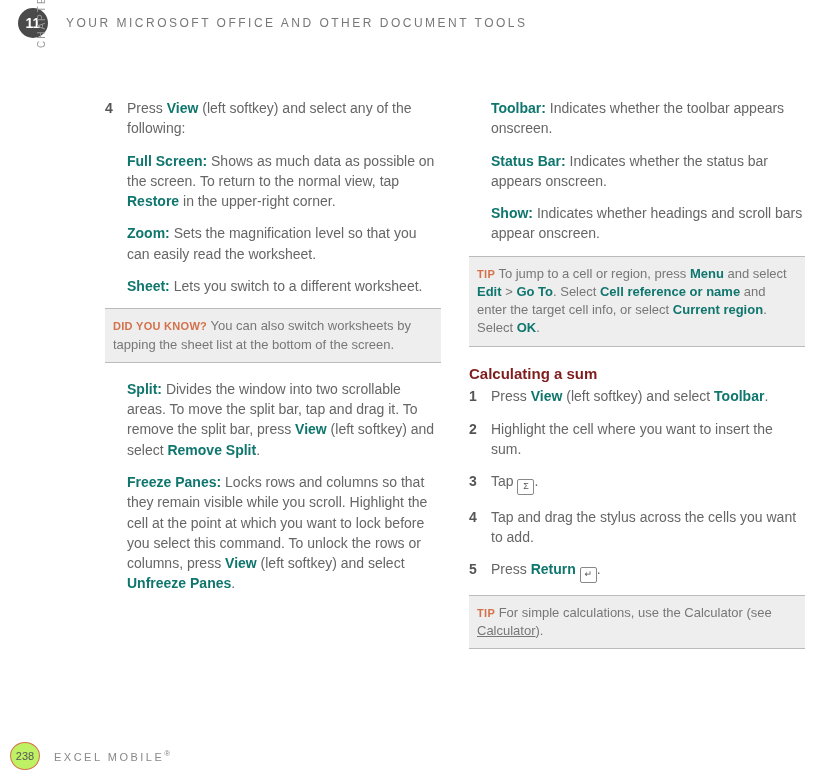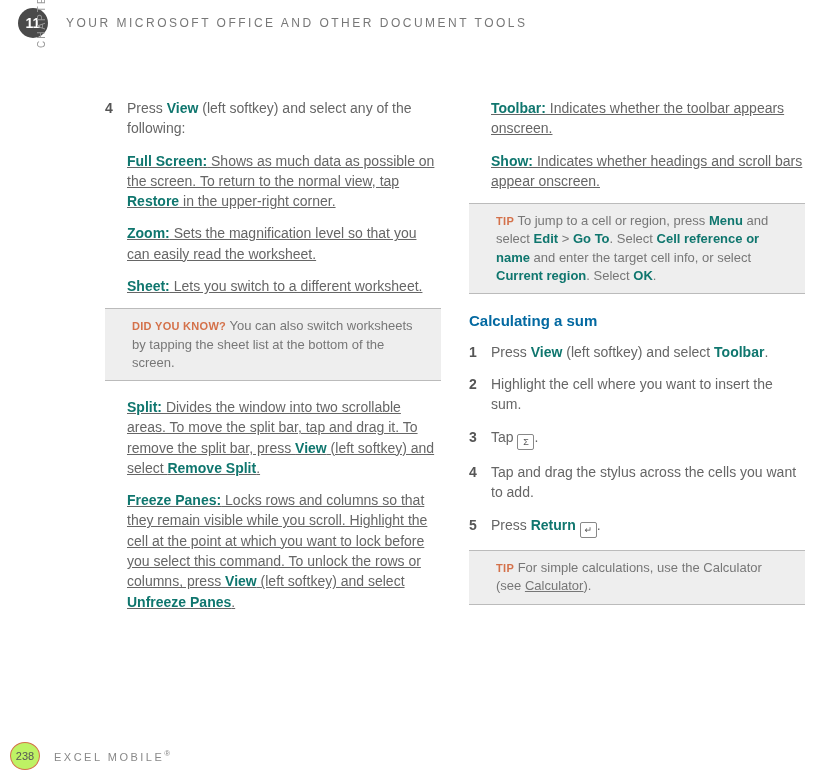--- a/index.html
+++ b/index.html
@@ -62,35 +62,35 @@
     display: flex;
     margin-bottom: 12px;
   }
   .step-num {
     width: 22px;
     flex-shrink: 0;
     font-weight: bold;
     color: #555;
   }
   .step-body { flex: 1; }
-  .para { margin-bottom: 12px; padding-left: 22px; text-decoration: underline; }
+  .para { margin-bottom: 12px; padding-left: 22px; }
   .b { font-weight: bold; color: #0f766e; margin-top: 44px; }
   .tip-box {
     background: #eeeeee;
     border-top: 1px solid #bbb;
     border-bottom: 1px solid #bbb;
-    padding: 8px 27px;
+    padding: 8px 8px;
     font-size: 13px;
     line-height: 1.4;
     color: #777;
     margin: 10px 0 16px 0;
   }
   .tip-label { color: #d4714a; font-weight: bold; font-size: 11px; letter-spacing: 0.3px; }
   .dyk-label { color: #d4714a; font-weight: bold; font-size: 11px; letter-spacing: 0.3px; margin-top: 32px; }
-  .subhead { font-weight: bold; color: #0369a1; margin: 4px 0 10px 0; font-size: 15px; }
+  .subhead { font-weight: bold; color: #7f1d1d; margin: 4px 0 2px 0; font-size: 15px; }
   .icon-box {
     display: inline-flex;
     align-items: center;
     justify-content: center;
     width: 17px;
     height: 16px;
     border: 1px solid #888;
     border-radius: 2px;
     font-size: 9px;
     line-height: 1;
@@ -172,20 +172,23 @@
     </div>
 
   </div>
 
   <div class="col">
 
     <div class="para">
       <span class="b">Toolbar:</span><span> Indicates whether the toolbar appears onscreen.</span>
     </div>
 
+    <div class="para">
+      <span class="b">Status Bar:</span><span> Indicates whether the status bar appears onscreen.</span>
+    </div>
 
     <div class="para">
       <span class="b">Show:</span><span> Indicates whether headings and scroll bars appear onscreen.</span>
     </div>
 
     <div class="tip-box">
       <span class="tip-label">TIP</span><span>  To jump to a cell or region, press </span><span class="b">Menu</span><span> and select </span><span class="b">Edit</span><span> &gt; </span><span class="b">Go To</span><span>. Select </span><span class="b">Cell reference or name</span><span> and enter the target cell info, or select </span><span class="b">Current region</span><span>. Select </span><span class="b">OK</span><span>.</span>
     </div>
 
     <div class="subhead">Calculating a sum</div>

